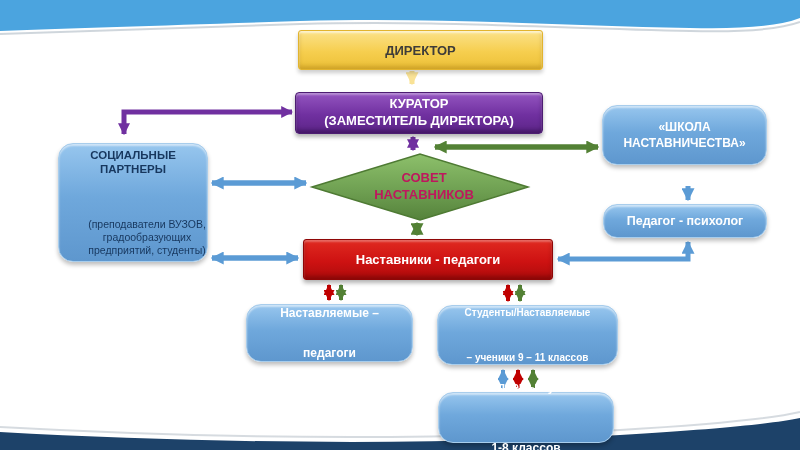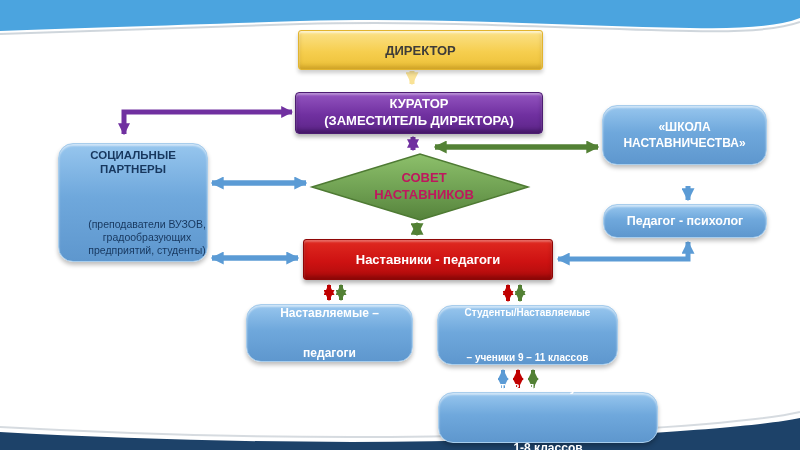--- a/index.html
+++ b/index.html
@@ -144,18 +144,18 @@
   <div class="node blue" style="left:246px;top:304px;width:167px;height:58px;font-size:12px;line-height:1.35;justify-content:space-between;">
     <div class="ln">Наставляемые –</div>
     <div class="ln">педагоги</div>
   </div>
 
   <div class="node blue" style="left:437px;top:305px;width:181px;height:60px;font-size:10px;line-height:1.35;gap:31px;">
     <div class="ln">Студенты/Наставляемые</div>
     <div class="ln">– ученики 9 – 11 классов</div>
   </div>
 
-  <div class="node blue" style="left:438px;top:392px;width:220px;height:51px;font-size:12px;line-height:1.35;gap:45px;">
+  <div class="node blue" style="left:438px;top:392px;width:176px;height:51px;font-size:12px;line-height:1.35;gap:45px;">
     <div class="ln">Наставляемые ученики</div>
     <div class="ln">1-8 классов</div>
   </div>
 
 </div>
 
 </body></html>

